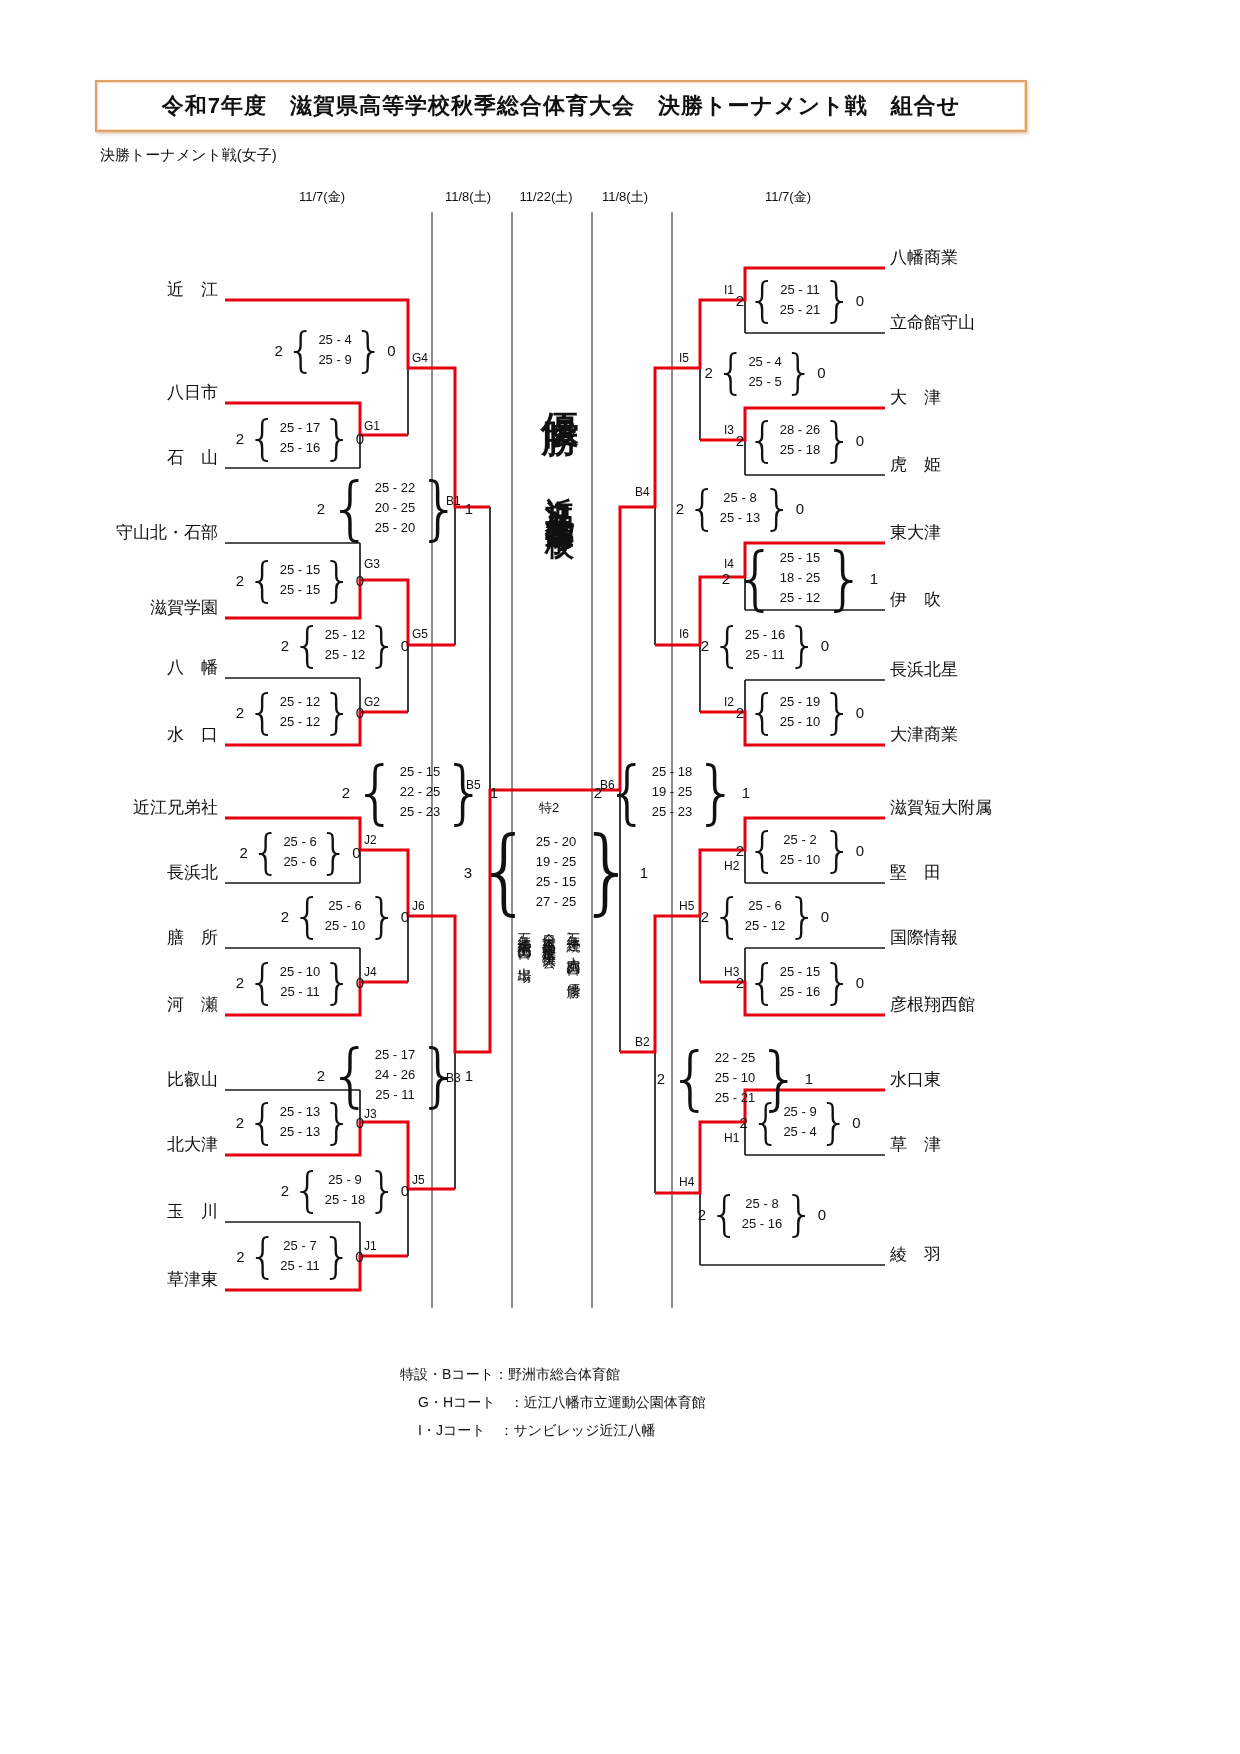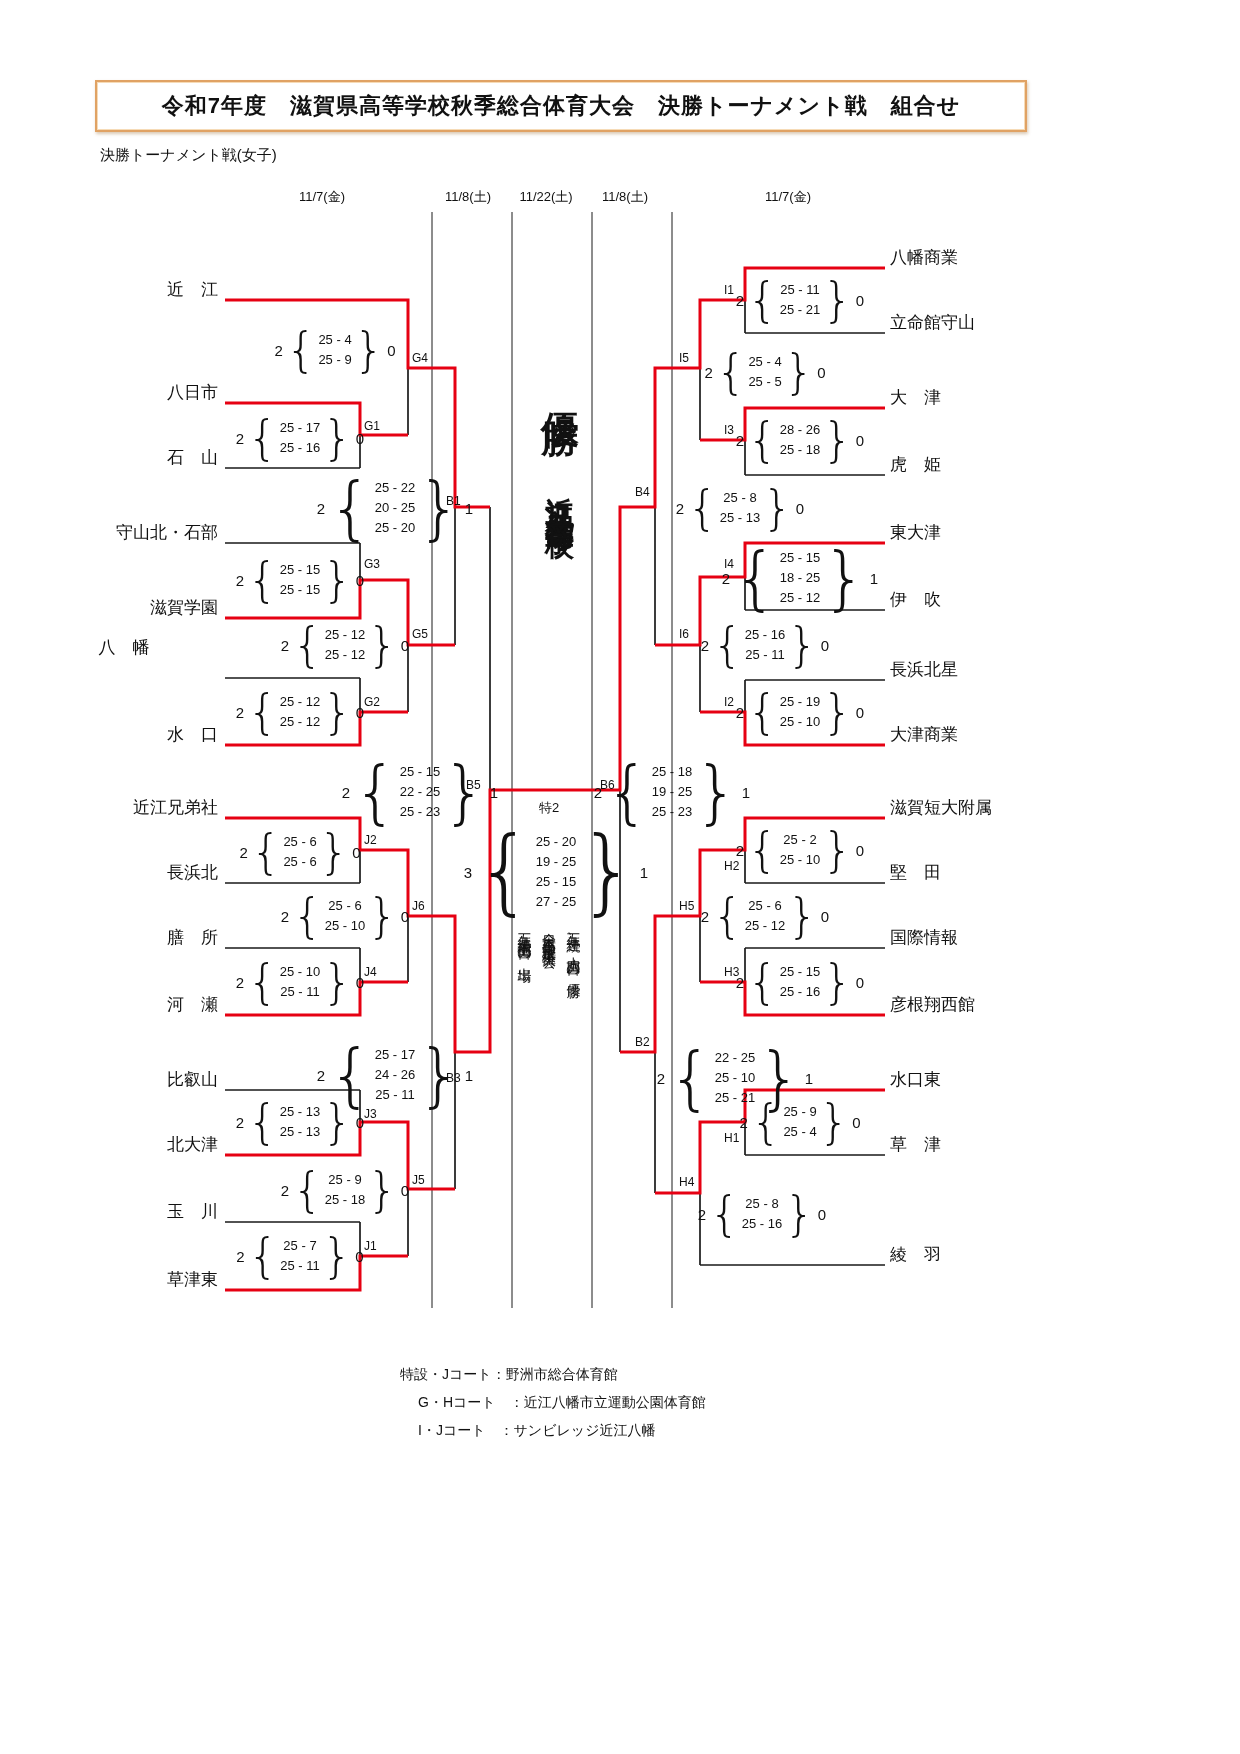--- a/index.html
+++ b/index.html
@@ -72,21 +72,21 @@
     <div class="date-label" style="left: 546px;">11/22(土)</div>
     <div class="date-label" style="left: 625px;">11/8(土)</div>
     <div class="date-label" style="left: 788px;">11/7(金)</div>
   </div>
 <div id="teams">
     <div class="team team-l" style="top: 279px;">近　江</div>
     <div class="team team-l" style="top: 382px;">八日市</div>
     <div class="team team-l" style="top: 447px;">石　山</div>
     <div class="team team-l" style="top: 522px;">守山北・石部</div>
     <div class="team team-l" style="top: 597px;">滋賀学園</div>
-    <div class="team team-l" style="top: 637px; text-align: center;">八　幡</div>
+    <div class="team team-l" style="top: 657px;">八　幡</div>
     <div class="team team-l" style="top: 724px;">水　口</div>
     <div class="team team-l" style="top: 797px;">近江兄弟社</div>
     <div class="team team-l" style="top: 862px;">長浜北</div>
     <div class="team team-l" style="top: 927px;">膳　所</div>
     <div class="team team-l" style="top: 994px;">河　瀬</div>
     <div class="team team-l" style="top: 1069px;">比叡山</div>
     <div class="team team-l" style="top: 1134px;">北大津</div>
     <div class="team team-l" style="top: 1201px;">玉　川</div>
     <div class="team team-l" style="top: 1269px;">草津東</div>
     <div class="team team-r" style="top: 247px;">八幡商業</div>
@@ -439,16 +439,16 @@
 <div id="champion-heading" class="v-text">優勝</div>
 <div id="champion-school" class="v-text">近江兄弟社高等学校</div>
 <div id="final-label">特2</div>
 
 <div id="notes" class="v-text">
     <div>五年連続、十八回目の優勝</div>
     <div>全日本高等学校選手権大会</div>
     <div>五年連続十七回目の出場</div>
   </div>
 <div id="footer">
-    <div>特設・Jコート：野洲市総合体育館</div>
+    <div>特設・Bコート：野洲市総合体育館</div>
     <div>G・Hコート　：近江八幡市立運動公園体育館</div>
     <div>I・Jコート　：サンビレッジ近江八幡</div>
   </div>
 
 </body></html>

